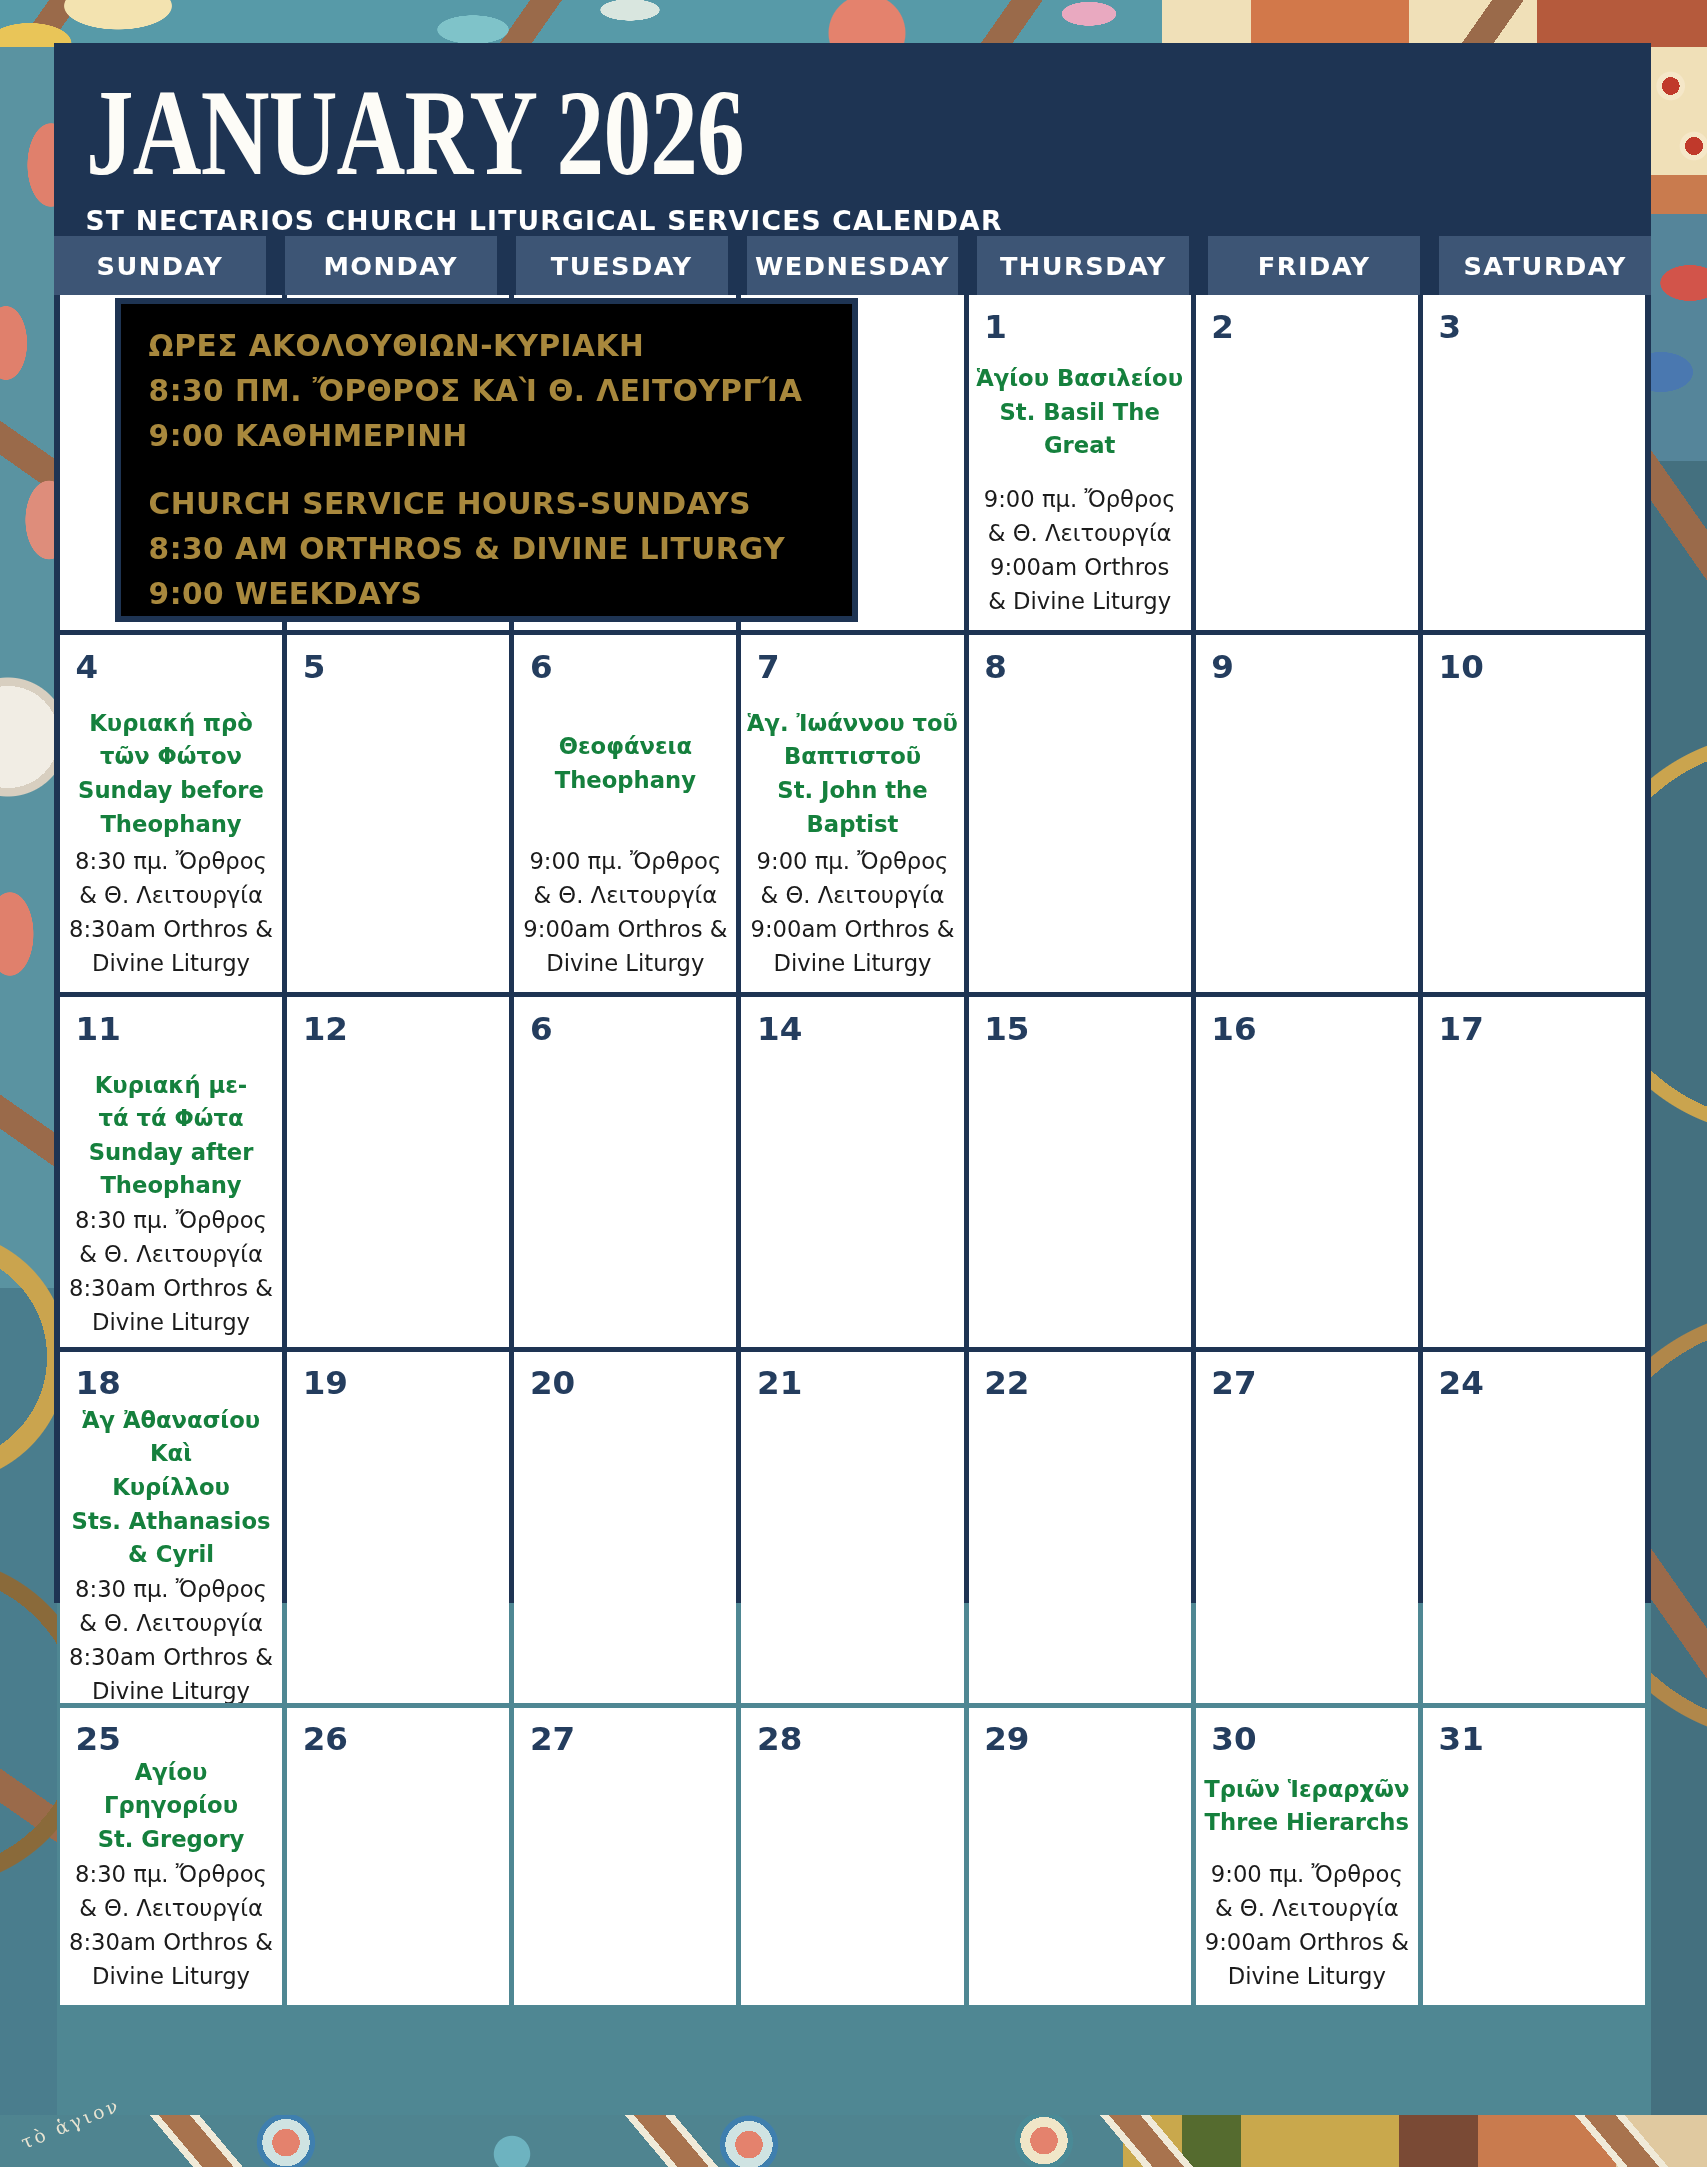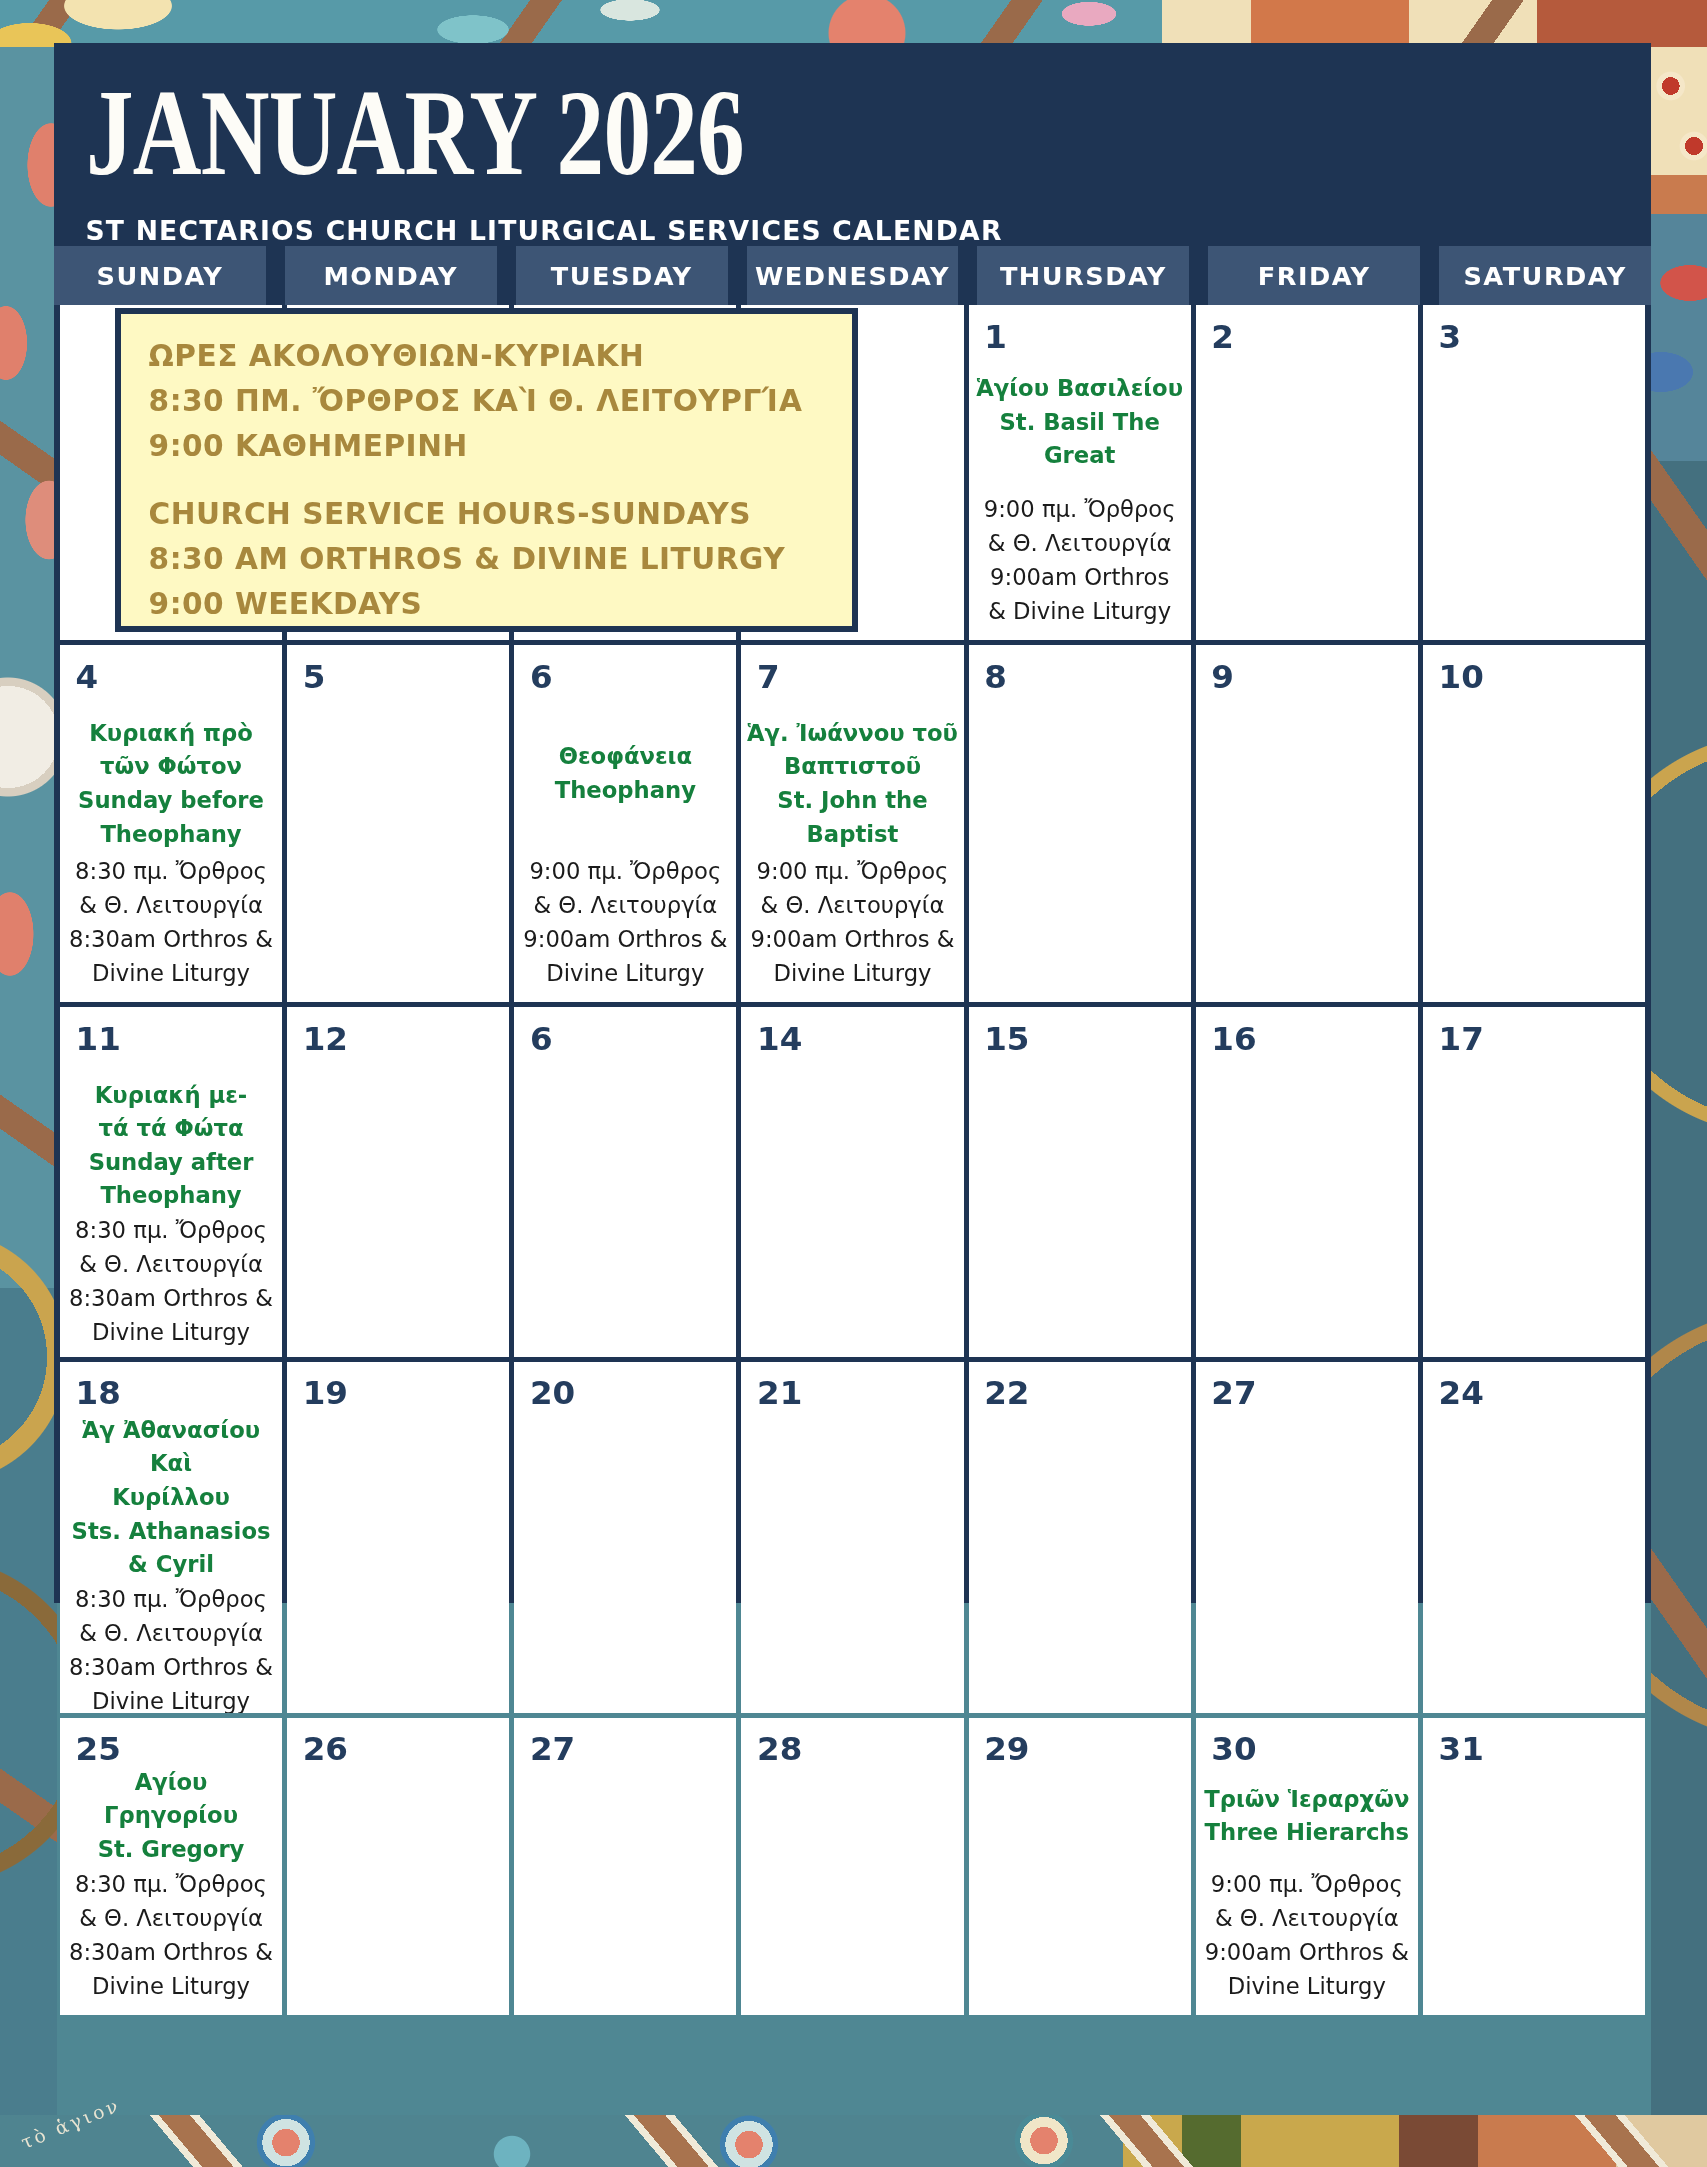--- a/index.html
+++ b/index.html
@@ -65,21 +65,21 @@
     background:#1e3453;z-index:1;display:flex;flex-direction:column;
   }
   .title-block{height:237px;padding:27.6px 0 0 31.5px;box-sizing:border-box;}
   .cal-title{
     color:#fdfcf7;font-family:"Liberation Serif","DejaVu Serif",serif;
     font-weight:700;font-size:122px;line-height:1.02;letter-spacing:-1px;
     transform:scaleX(.78);transform-origin:left top;white-space:nowrap;
   }
   .cal-subtitle{
     color:#ffffff;font-weight:700;font-size:26.6px;letter-spacing:1.2px;
-    margin-top:20px;white-space:nowrap;
+    margin-top:10px;white-space:nowrap;
   }
   .dow-row{display:grid;grid-template-columns:repeat(7,1fr);gap:19px;height:59px;flex:0 0 59px;}
   .dow{
     background:#3d5575;color:#ffffff;display:flex;align-items:center;justify-content:center;
     font-weight:700;font-size:25.6px;letter-spacing:1.5px;
   }
   .grid-wrap{position:relative;flex:1;box-sizing:border-box;padding:0 5.9px 5.9px 5.9px;}
   .grid{
     display:grid;height:100%;box-sizing:border-box;
     grid-template-columns:repeat(7,1fr);
@@ -96,21 +96,21 @@
   }
   .feast{font-weight:700;color:#15803d;text-align:center;font-size:22.7px;line-height:1.48;}
   .align-mid .feast{margin-top:auto;}
   .align-top .feast{margin-top:23.6px;}
   .align-tight .feast{margin-top:3.9px;}
   .align-upper .feast{}
   .times{margin-top:auto;text-align:center;color:#1b1b1b;font-size:22.7px;line-height:1.5;}
   
   .notice{
     position:absolute;left:61px;top:3px;width:743px;height:324px;box-sizing:border-box;
-    background:#fef9c3;border:6.9px solid #1e3453;z-index:2;
+    background:#000000;border:6.9px solid #1e3453;z-index:2;
     padding:19.7px 9.9px 0 27.6px;
   }
   .notice .line{
     color:#a8883d;font-weight:700;font-size:29.6px;line-height:1.53;letter-spacing:0.5px;
     white-space:nowrap;
   }
   .notice .group-gap{margin-top:22px;}
 </style>
 </head>
 <body>

